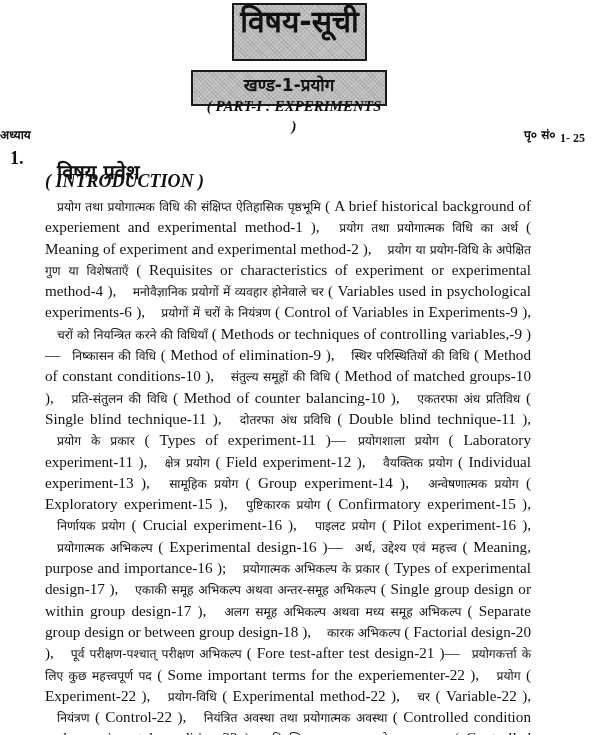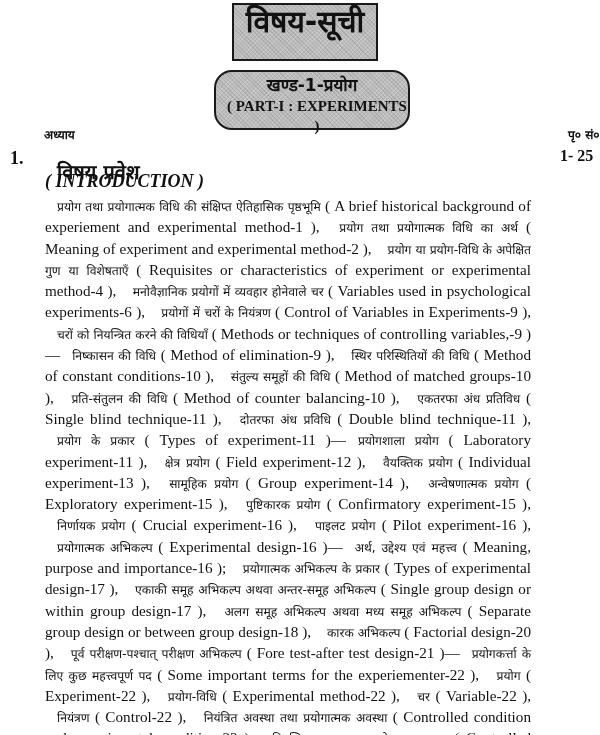--- a/index.html
+++ b/index.html
@@ -11,56 +11,56 @@
   .box {
     position: absolute;
     border: 2px solid #1a1a1a;
     background-color: #bdbdbd;
     background-image:
       repeating-linear-gradient(45deg, rgba(0,0,0,0.10) 0 1px, transparent 1px 3px),
       repeating-linear-gradient(-45deg, rgba(255,255,255,0.18) 0 1px, transparent 1px 3px);
     text-align: center;
     box-sizing: border-box;
   }
-  #box-contents { left: 232px; top: 3px; width: 146px; height: 58px; }
-  #box-part { left: 214px; top: 70px; width: 196px; height: 60px; border-radius: 18px; }
+  #box-contents { left: 232px; top: 3px; width: 135px; height: 58px; }
+  #box-part { left: 191px; top: 70px; width: 196px; height: 36px; }
   .title-hi {
     display: block; font-family: "DejaVu Sans", sans-serif; font-weight: bold;
     font-size: 30px; line-height: 34px; color: #111;
   }
   .title-en {
     display: block; font-weight: bold; font-size: 16px; line-height: 20px; color: #111;
   }
   .part-hi {
     display: block; font-family: "DejaVu Sans", sans-serif; font-weight: bold;
     font-size: 17px; line-height: 22px; color: #111; margin-top: 2px;
   }
   .part-en {
-    display: block; font-weight: bold; font-size: 15px;
+    display: block; font-weight: bold; font-style: italic; font-size: 15px;
     line-height: 20px; color: #111; padding-left: 10px;
   }
   .col-label {
     position: absolute; top: 126px; font-family: "DejaVu Sans", sans-serif;
-    font-size: 12px; font-weight: bold; color: #111; padding-left: 44px;
+    font-size: 12px; font-weight: bold; color: #111;
   }
   #col-chapter { left: 0px; }
   #col-page { left: 524px; white-space: nowrap; }
   .chapter-num {
     position: absolute; left: 10px; top: 148px; font-weight: bold; font-size: 18px;
   }
   .chapter-title-hi {
     position: absolute; left: 45px; top: 161px; font-family: "DejaVu Sans", sans-serif;
     font-weight: bold; font-size: 20px; line-height: 22px; margin-left: 12px;
   }
   .chapter-title-en {
     position: absolute; left: 45px; top: 170px; font-weight: bold; font-style: italic;
     font-size: 18px; line-height: 22px; white-space: nowrap; font-family: Liberation Serif, serif;
   }
   .chapter-page {
-    position: absolute; left: 560px; top: 147px; font-weight: bold; font-size: 16px; white-space: nowrap;
+    position: absolute; left: 560px; top: 131px; font-weight: bold; font-size: 12px; white-space: nowrap;
   }
   .body-text {
     position: absolute; left: 45px; top: 196px; width: 486px;
     font-size: 15.2px; line-height: 20.3px; text-align: justify;
     font-family: "Liberation Serif", serif;
   }
   .body-text .hi { font-family: "DejaVu Sans", sans-serif; font-size: 12.2px; margin-left: 12px; }
 </style>
 </head>
 <body>

